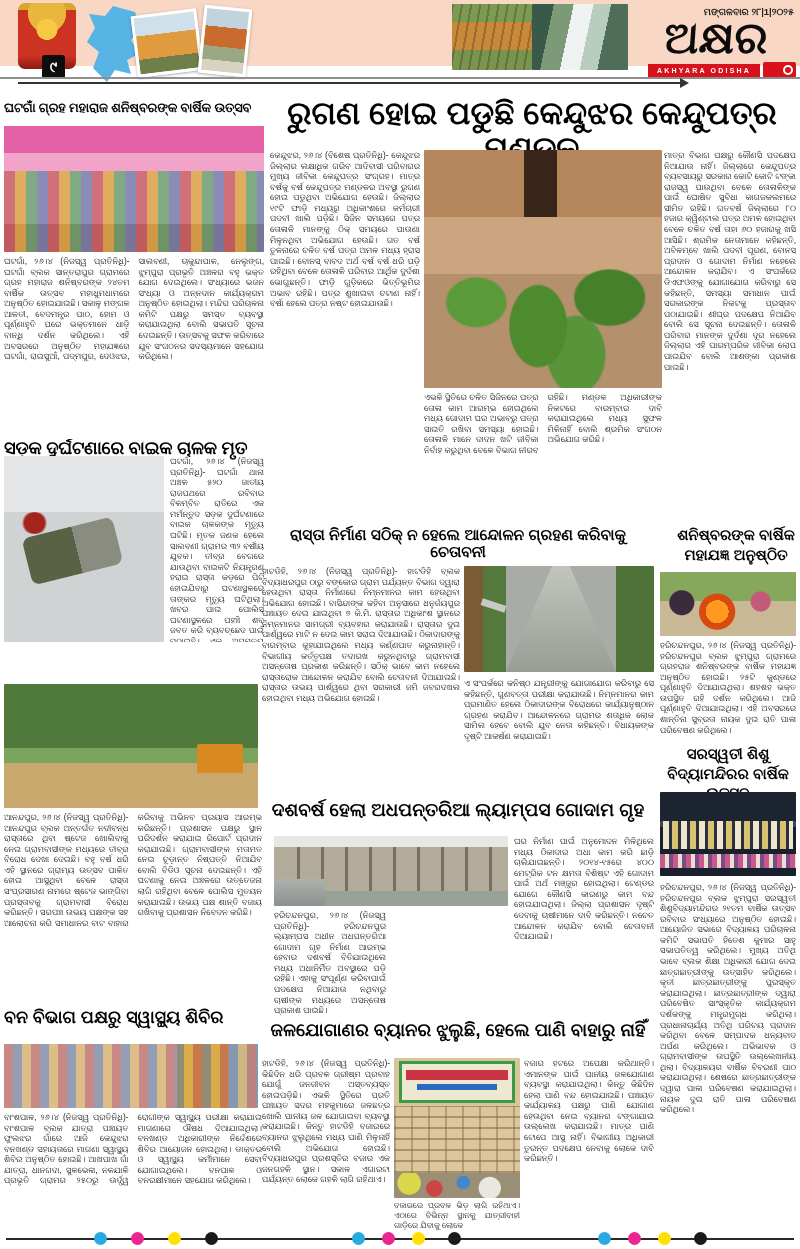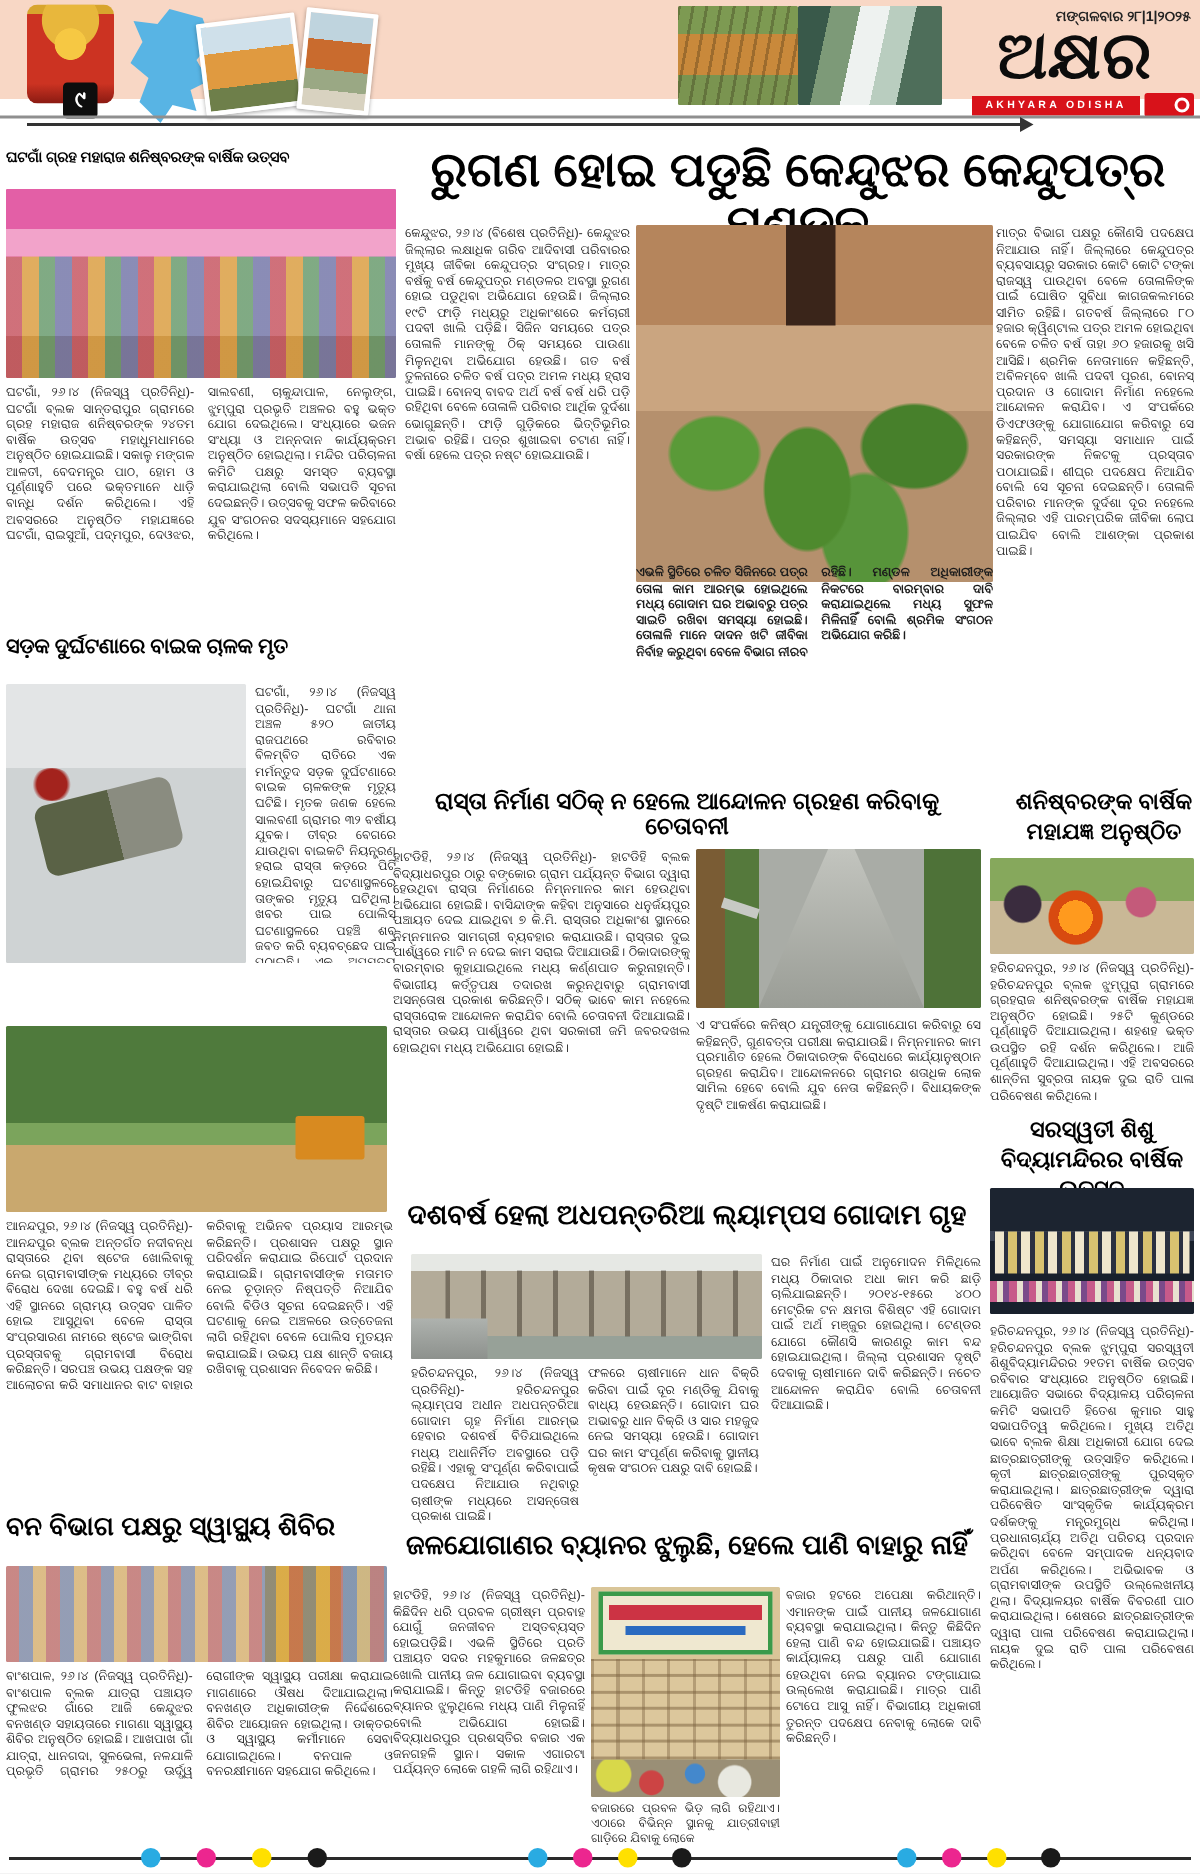--- a/index.html
+++ b/index.html
@@ -143,65 +143,64 @@
   <div class="ph ph-falls"></div>
   <div class="abs mast-date">ମଙ୍ଗଳବାର ୨୮|1|୨୦୨୫</div>
   <div class="abs mast-logo">ଅକ୍ଷର</div>
   <div class="abs mast-banner">AKHYARA ODISHA</div>
   <div class="abs mast-badge"></div>
   <div class="abs page-num">୯</div>
   <div class="abs rule-grey"></div>
   <div class="abs rule-arrow"></div>
   <div class="abs arrow-head"></div>
 
-  <div class="abs hl" style="left:4px;top:101px;width:262px;height:20px;font-size:10px;letter-spacing:-0.2px;">ଘଟଗାଁ ଗ୍ରହ ମହାରାଜ ଶନିଷ୍ବରଙ୍କ ବାର୍ଷିକ ଉତ୍ସବ</div>
+  <div class="abs hl" style="left:4px;top:101px;width:262px;height:20px;font-size:13px;letter-spacing:-0.2px;">ଘଟଗାଁ ଗ୍ରହ ମହାରାଜ ଶନିଷ୍ବରଙ୍କ ବାର୍ଷିକ ଉତ୍ସବ</div>
   <div class="ph ph-festival">
       <div class="band"></div>
     </div>
   <div class="abs bt cols2" style="left:4px;top:256px;width:260px;height:162px;">ଘଟଗାଁ, ୨୬।୪ (ନିଜସ୍ୱ ପ୍ରତିନିଧି)- ଘଟଗାଁ ବ୍ଲକ ସାନ୍ତରାପୁର ଗ୍ରାମରେ ଗ୍ରହ ମହାରାଜ ଶନିଷ୍ବରଙ୍କ ୨୪ତମ ବାର୍ଷିକ ଉତ୍ସବ ମହାଧୁମଧାମରେ ଅନୁଷ୍ଠିତ ହୋଇଯାଇଛି। ସକାଳୁ ମଙ୍ଗଳ ଆଳତୀ, ବେଦମନ୍ତ୍ର ପାଠ, ହୋମ ଓ ପୂର୍ଣ୍ଣାହୁତି ପରେ ଭକ୍ତମାନେ ଧାଡ଼ି ବାନ୍ଧି ଦର୍ଶନ କରିଥିଲେ। ଏହି ଅବସରରେ ଅନୁଷ୍ଠିତ ମହାଯଜ୍ଞରେ ଘଟଗାଁ, ରାଇସୁଆଁ, ପଦ୍ମପୁର, ଦେଓଝର, ସାଲବଣୀ, ଚାକୁନ୍ଦାପାଳ, ନେଲୁଙ୍ଗ, ଝୁମ୍ପୁରା ପ୍ରଭୃତି ଅଞ୍ଚଳର ବହୁ ଭକ୍ତ ଯୋଗ ଦେଇଥିଲେ। ସଂଧ୍ୟାରେ ଭଜନ ସଂଧ୍ୟା ଓ ଅନ୍ନଦାନ କାର୍ଯ୍ୟକ୍ରମ ଅନୁଷ୍ଠିତ ହୋଇଥିଲା। ମନ୍ଦିର ପରିଚାଳନା କମିଟି ପକ୍ଷରୁ ସମସ୍ତ ବ୍ୟବସ୍ଥା କରାଯାଇଥିଲା ବୋଲି ସଭାପତି ସୂଚନା ଦେଇଛନ୍ତି। ଉତ୍ସବକୁ ସଫଳ କରିବାରେ ଯୁବ ସଂଗଠନର ସଦସ୍ୟମାନେ ସହଯୋଗ କରିଥିଲେ।</div>
 
-  <div class="abs hl" style="left:4px;top:423px;width:262px;height:22px;font-size:14px;letter-spacing:-0.3px;white-space:nowrap;overflow:hidden;">ସଡ଼କ ଦୁର୍ଘଟଣାରେ ବାଇକ ଚାଳକ ମୃତ</div>
+  <div class="abs hl" style="left:4px;top:439px;width:262px;height:22px;font-size:18px;letter-spacing:-0.3px;white-space:nowrap;overflow:hidden;">ସଡ଼କ ଦୁର୍ଘଟଣାରେ ବାଇକ ଚାଳକ ମୃତ</div>
   <div class="ph ph-accident">
     <div class="blood"></div>
     <div class="fig"></div>
   </div>
   <div class="abs bt" style="left:170px;top:456px;width:94px;height:186px;">ଘଟଗାଁ, ୨୬।୪ (ନିଜସ୍ୱ ପ୍ରତିନିଧି)- ଘଟଗାଁ ଥାନା ଅଞ୍ଚଳ ୫୨୦ ଜାତୀୟ ରାଜପଥରେ ରବିବାର ବିଳମ୍ବିତ ରାତିରେ ଏକ ମର୍ମନ୍ତୁଦ ସଡ଼କ ଦୁର୍ଘଟଣାରେ ବାଇକ ଚାଳକଙ୍କ ମୃତ୍ୟୁ ଘଟିଛି। ମୃତକ ଜଣକ ହେଲେ ସାଲବଣୀ ଗ୍ରାମର ୩୨ ବର୍ଷୀୟ ଯୁବକ। ତୀବ୍ର ବେଗରେ ଯାଉଥିବା ବାଇକଟି ନିୟନ୍ତ୍ରଣ ହରାଇ ରାସ୍ତା କଡ଼ରେ ପିଟି ହୋଇଯିବାରୁ ଘଟଣାସ୍ଥଳରେ ତାଙ୍କର ମୃତ୍ୟୁ ଘଟିଥିଲା। ଖବର ପାଇ ପୋଲିସ ଘଟଣାସ୍ଥଳରେ ପହଞ୍ଚି ଶବ ଜବତ କରି ବ୍ୟବଚ୍ଛେଦ ପାଇଁ ପଠାଇଛି। ଏକ ଅପମୃତ୍ୟୁ ମାମଲା ରୁଜୁ କରି ପୋଲିସ ଘଟଣାର ତଦନ୍ତ ଚଳାଇଛି।</div>
 
   <div class="ph ph-trees">
       <div class="digger"></div>
     </div>
   <div class="abs bt cols2" style="left:4px;top:812px;width:258px;height:190px;">ଆନନ୍ଦପୁର, ୨୬।୪ (ନିଜସ୍ୱ ପ୍ରତିନିଧି)- ଆନନ୍ଦପୁର ବ୍ଲକ ଅନ୍ତର୍ଗତ ନଦୀବନ୍ଧ ରାସ୍ତାରେ ଥିବା ଷ୍ଟେଜ ଖୋଲିବାକୁ ନେଇ ଗ୍ରାମବାସୀଙ୍କ ମଧ୍ୟରେ ତୀବ୍ର ବିରୋଧ ଦେଖା ଦେଇଛି। ବହୁ ବର୍ଷ ଧରି ଏହି ସ୍ଥାନରେ ଗ୍ରାମ୍ୟ ଉତ୍ସବ ପାଳିତ ହୋଇ ଆସୁଥିବା ବେଳେ ରାସ୍ତା ସଂପ୍ରସାରଣ ନାମରେ ଷ୍ଟେଜ ଭାଙ୍ଗିବା ପ୍ରସ୍ତାବକୁ ଗ୍ରାମବାସୀ ବିରୋଧ କରିଛନ୍ତି। ସରପଞ୍ଚ ଉଭୟ ପକ୍ଷଙ୍କ ସହ ଆଲୋଚନା କରି ସମାଧାନର ବାଟ ବାହାର କରିବାକୁ ଅଭିନବ ପ୍ରୟାସ ଆରମ୍ଭ କରିଛନ୍ତି। ପ୍ରଶାସନ ପକ୍ଷରୁ ସ୍ଥାନ ପରିଦର୍ଶନ କରାଯାଇ ରିପୋର୍ଟ ପ୍ରଦାନ କରାଯାଇଛି। ଗ୍ରାମବାସୀଙ୍କ ମତାମତ ନେଇ ଚୂଡ଼ାନ୍ତ ନିଷ୍ପତ୍ତି ନିଆଯିବ ବୋଲି ବିଡିଓ ସୂଚନା ଦେଇଛନ୍ତି। ଏହି ଘଟଣାକୁ ନେଇ ଅଞ୍ଚଳରେ ଉତ୍ତେଜନା ଲାଗି ରହିଥିବା ବେଳେ ପୋଲିସ ମୁତୟନ କରାଯାଇଛି। ଉଭୟ ପକ୍ଷ ଶାନ୍ତି ବଜାୟ ରଖିବାକୁ ପ୍ରଶାସନ ନିବେଦନ କରିଛି।</div>
 
   <div class="abs hl" style="left:4px;top:1008px;width:258px;height:26px;font-size:17.5px;">ବନ ବିଭାଗ ପକ୍ଷରୁ ସ୍ୱାସ୍ଥ୍ୟ ଶିବିର</div>
   <div class="ph ph-camp"></div>
   <div class="abs bt cols2" style="left:4px;top:1112px;width:258px;height:116px;">ବାଂଶପାଳ, ୨୬।୪ (ନିଜସ୍ୱ ପ୍ରତିନିଧି)- ବାଂଶପାଳ ବ୍ଲକ ଯାତ୍ରା ପଞ୍ଚାୟତ ଫୁଲଝର ଗାଁରେ ଆଜି କେନ୍ଦୁଝର ବନଖଣ୍ଡ ସହାୟତାରେ ମାଗଣା ସ୍ୱାସ୍ଥ୍ୟ ଶିବିର ଅନୁଷ୍ଠିତ ହୋଇଛି। ଆଖପାଖ ଗାଁ ଯାତ୍ରା, ଧାନଗଦା, ସୁଳଭେଳା, ନଳଯାଳି ପ୍ରଭୃତି ଗ୍ରାମର ୨୫୦ରୁ ଊର୍ଦ୍ଧ୍ୱ ରୋଗୀଙ୍କ ସ୍ୱାସ୍ଥ୍ୟ ପରୀକ୍ଷା କରାଯାଇ ମାଗଣାରେ ଔଷଧ ଦିଆଯାଇଥିଲା। ବନଖଣ୍ଡ ଅଧିକାରୀଙ୍କ ନିର୍ଦ୍ଦେଶରେ ଶିବିର ଆୟୋଜନ ହୋଇଥିଲା। ଡାକ୍ତର ଓ ସ୍ୱାସ୍ଥ୍ୟ କର୍ମୀମାନେ ସେବା ଯୋଗାଇଥିଲେ। ବନପାଳ ଓ ବନରକ୍ଷୀମାନେ ସହଯୋଗ କରିଥିଲେ।</div>
 
   <div class="abs hl center" style="left:268px;top:96px;width:528px;height:46px;font-size:32px;">ରୁଗଣ ହୋଇ ପଡୁଛି କେନ୍ଦୁଝର କେନ୍ଦୁପତ୍ର ମଣ୍ଡଳ</div>
   <div class="abs bt" style="left:270px;top:150px;width:150px;height:368px;">କେନ୍ଦୁଝର, ୨୬।୪ (ବିଶେଷ ପ୍ରତିନିଧି)- କେନ୍ଦୁଝର ଜିଲ୍ଲାର ଲକ୍ଷାଧିକ ଗରିବ ଆଦିବାସୀ ପରିବାରର ମୁଖ୍ୟ ଜୀବିକା କେନ୍ଦୁପତ୍ର ସଂଗ୍ରହ। ମାତ୍ର ବର୍ଷକୁ ବର୍ଷ କେନ୍ଦୁପତ୍ର ମଣ୍ଡଳର ଅବସ୍ଥା ରୁଗଣ ହୋଇ ପଡୁଥିବା ଅଭିଯୋଗ ହେଉଛି। ଜିଲ୍ଲାର ୧୯ଟି ଫାଡ଼ି ମଧ୍ୟରୁ ଅଧିକାଂଶରେ କର୍ମଚାରୀ ପଦବୀ ଖାଲି ପଡ଼ିଛି। ସିଜିନ ସମୟରେ ପତ୍ର ତୋଳାଳି ମାନଙ୍କୁ ଠିକ୍ ସମୟରେ ପାଉଣା ମିଳୁନଥିବା ଅଭିଯୋଗ ହେଉଛି। ଗତ ବର୍ଷ ତୁଳନାରେ ଚଳିତ ବର୍ଷ ପତ୍ର ଅମଳ ମଧ୍ୟ ହ୍ରାସ ପାଇଛି। ବୋନସ୍ ବାବଦ ଅର୍ଥ ବର୍ଷ ବର୍ଷ ଧରି ପଡ଼ି ରହିଥିବା ବେଳେ ତୋଳାଳି ପରିବାର ଆର୍ଥିକ ଦୁର୍ଦଶା ଭୋଗୁଛନ୍ତି। ଫାଡ଼ି ଗୁଡ଼ିକରେ ଭିତ୍ତିଭୂମିର ଅଭାବ ରହିଛି। ପତ୍ର ଶୁଖାଇବା ଚଟାଣ ନାହିଁ। ବର୍ଷା ହେଲେ ପତ୍ର ନଷ୍ଟ ହୋଇଯାଉଛି।</div>
   <div class="ph ph-kendu">
       <div class="door"></div>
     </div>
-  <div class="abs bt" style="left:424px;top:376px;width:238px;height:126px;column-count:2;column-gap:9px;font-weight:bold;">ଏଭଳି ସ୍ଥିତିରେ ଚଳିତ ସିଜିନରେ ପତ୍ର ତୋଳା କାମ ଆରମ୍ଭ ହୋଇଥିଲେ ମଧ୍ୟ ଗୋଦାମ ଘର ଅଭାବରୁ ପତ୍ର ସାଇତି ରଖିବା ସମସ୍ୟା ହୋଇଛି। ତୋଳାଳି ମାନେ ଦାଦନ ଖଟି ଜୀବିକା ନିର୍ବାହ କରୁଥିବା ବେଳେ ବିଭାଗ ନୀରବ ରହିଛି। ମଣ୍ଡଳ ଅଧିକାରୀଙ୍କ ନିକଟରେ ବାରମ୍ବାର ଦାବି କରାଯାଇଥିଲେ ମଧ୍ୟ ସୁଫଳ ମିଳିନାହିଁ ବୋଲି ଶ୍ରମିକ ସଂଗଠନ ଅଭିଯୋଗ କରିଛି।</div>
+  <div class="abs bt" style="left:424px;top:392px;width:238px;height:126px;column-count:2;column-gap:9px;">ଏଭଳି ସ୍ଥିତିରେ ଚଳିତ ସିଜିନରେ ପତ୍ର ତୋଳା କାମ ଆରମ୍ଭ ହୋଇଥିଲେ ମଧ୍ୟ ଗୋଦାମ ଘର ଅଭାବରୁ ପତ୍ର ସାଇତି ରଖିବା ସମସ୍ୟା ହୋଇଛି। ତୋଳାଳି ମାନେ ଦାଦନ ଖଟି ଜୀବିକା ନିର୍ବାହ କରୁଥିବା ବେଳେ ବିଭାଗ ନୀରବ ରହିଛି। ମଣ୍ଡଳ ଅଧିକାରୀଙ୍କ ନିକଟରେ ବାରମ୍ବାର ଦାବି କରାଯାଇଥିଲେ ମଧ୍ୟ ସୁଫଳ ମିଳିନାହିଁ ବୋଲି ଶ୍ରମିକ ସଂଗଠନ ଅଭିଯୋଗ କରିଛି।</div>
   <div class="abs bt" style="left:664px;top:150px;width:132px;height:368px;">ମାତ୍ର ବିଭାଗ ପକ୍ଷରୁ କୌଣସି ପଦକ୍ଷେପ ନିଆଯାଉ ନାହିଁ। ଜିଲ୍ଲାରେ କେନ୍ଦୁପତ୍ର ବ୍ୟବସାୟରୁ ସରକାର କୋଟି କୋଟି ଟଙ୍କା ରାଜସ୍ୱ ପାଉଥିବା ବେଳେ ତୋଳାଳିଙ୍କ ପାଇଁ ଘୋଷିତ ସୁବିଧା କାଗଜକଲମରେ ସୀମିତ ରହିଛି। ଗତବର୍ଷ ଜିଲ୍ଲାରେ ୮୦ ହଜାର କ୍ୱିଣ୍ଟାଲ ପତ୍ର ଅମଳ ହୋଇଥିବା ବେଳେ ଚଳିତ ବର୍ଷ ତାହା ୬୦ ହଜାରକୁ ଖସି ଆସିଛି। ଶ୍ରମିକ ନେତାମାନେ କହିଛନ୍ତି, ଅବିଳମ୍ବେ ଖାଲି ପଦବୀ ପୂରଣ, ବୋନସ୍ ପ୍ରଦାନ ଓ ଗୋଦାମ ନିର୍ମାଣ ନହେଲେ ଆନ୍ଦୋଳନ କରାଯିବ। ଏ ସଂପର୍କରେ ଡିଏଫଓଙ୍କୁ ଯୋଗାଯୋଗ କରିବାରୁ ସେ କହିଛନ୍ତି, ସମସ୍ୟା ସମାଧାନ ପାଇଁ ସରକାରଙ୍କ ନିକଟକୁ ପ୍ରସ୍ତାବ ପଠାଯାଇଛି। ଶୀଘ୍ର ପଦକ୍ଷେପ ନିଆଯିବ ବୋଲି ସେ ସୂଚନା ଦେଇଛନ୍ତି। ତୋଳାଳି ପରିବାର ମାନଙ୍କ ଦୁର୍ଦଶା ଦୂର ନହେଲେ ଜିଲ୍ଲାର ଏହି ପାରମ୍ପରିକ ଜୀବିକା ଲୋପ ପାଇଯିବ ବୋଲି ଆଶଙ୍କା ପ୍ରକାଶ ପାଇଛି।</div>
 
   <div class="abs hl center" style="left:262px;top:527px;width:392px;height:24px;font-size:15.5px;">ରାସ୍ତା ନିର୍ମାଣ ସଠିକ୍ ନ ହେଲେ ଆନ୍ଦୋଳନ ଗ୍ରହଣ କରିବାକୁ ଚେତାବନୀ</div>
   <div class="abs bt" style="left:262px;top:566px;width:198px;height:234px;">ହାଟଡିହି, ୨୬।୪ (ନିଜସ୍ୱ ପ୍ରତିନିଧି)- ହାଟଡିହି ବ୍ଲକ ବିଦ୍ୟାଧରପୁର ଠାରୁ ବଙ୍କୋର ଗ୍ରାମ ପର୍ଯ୍ୟନ୍ତ ବିଭାଗ ଦ୍ୱାରା ହେଉଥିବା ରାସ୍ତା ନିର୍ମାଣରେ ନିମ୍ନମାନର କାମ ହେଉଥିବା ଅଭିଯୋଗ ହୋଇଛି। ବାସିନ୍ଦାଙ୍କ କହିବା ଅନୁସାରେ ଧନୁର୍ଜୟପୁର ପଞ୍ଚାୟତ ଦେଇ ଯାଇଥିବା ୭ କି.ମି. ରାସ୍ତାର ଅଧିକାଂଶ ସ୍ଥାନରେ ନିମ୍ନମାନର ସାମଗ୍ରୀ ବ୍ୟବହାର କରାଯାଉଛି। ରାସ୍ତାର ଦୁଇ ପାର୍ଶ୍ୱରେ ମାଟି ନ ଦେଇ କାମ ସରାଇ ଦିଆଯାଉଛି। ଠିକାଦାରଙ୍କୁ ବାରମ୍ବାର କୁହାଯାଇଥିଲେ ମଧ୍ୟ କର୍ଣ୍ଣପାତ କରୁନାହାନ୍ତି। ବିଭାଗୀୟ କର୍ତ୍ତୃପକ୍ଷ ତଦାରଖ କରୁନଥିବାରୁ ଗ୍ରାମବାସୀ ଅସନ୍ତୋଷ ପ୍ରକାଶ କରିଛନ୍ତି। ସଠିକ୍ ଭାବେ କାମ ନହେଲେ ରାସ୍ତାରୋକ ଆନ୍ଦୋଳନ କରାଯିବ ବୋଲି ଚେତାବନୀ ଦିଆଯାଇଛି। ରାସ୍ତାର ଉଭୟ ପାର୍ଶ୍ୱରେ ଥିବା ସରକାରୀ ଜମି ଜବରଦଖଲ ହୋଇଥିବା ମଧ୍ୟ ଅଭିଯୋଗ ହୋଇଛି।</div>
   <div class="ph ph-road">
     <div class="lane"></div>
     <div class="rail"></div>
   </div>
   <div class="abs bt" style="left:464px;top:678px;width:190px;height:122px;">ଏ ସଂପର୍କରେ କନିଷ୍ଠ ଯନ୍ତ୍ରୀଙ୍କୁ ଯୋଗାଯୋଗ କରିବାରୁ ସେ କହିଛନ୍ତି, ଗୁଣବତ୍ତା ପରୀକ୍ଷା କରାଯାଉଛି। ନିମ୍ନମାନର କାମ ପ୍ରମାଣିତ ହେଲେ ଠିକାଦାରଙ୍କ ବିରୋଧରେ କାର୍ଯ୍ୟାନୁଷ୍ଠାନ ଗ୍ରହଣ କରାଯିବ। ଆନ୍ଦୋଳନରେ ଗ୍ରାମର ଶତାଧିକ ଲୋକ ସାମିଲ ହେବେ ବୋଲି ଯୁବ ନେତା କହିଛନ୍ତି। ବିଧାୟକଙ୍କ ଦୃଷ୍ଟି ଆକର୍ଷଣ କରାଯାଇଛି।</div>
 
   <div class="abs hl center" style="left:262px;top:800px;width:392px;height:26px;font-size:18.5px;">ଦଶବର୍ଷ ହେଲା ଅଧପନ୍ତରିଆ ଲ୍ୟାମ୍ପସ ଗୋଦାମ ଗୃହ</div>
   <div class="ph ph-godown">
     <div class="pillars"></div>
     <div class="road"></div>
   </div>
   <div class="abs bt" style="left:274px;top:910px;width:112px;height:110px;">ହରିଚନ୍ଦନପୁର, ୨୬।୪ (ନିଜସ୍ୱ ପ୍ରତିନିଧି)- ହରିଚନ୍ଦନପୁର ଲ୍ୟାମ୍ପସ ଅଧୀନ ଅଧପନ୍ତରିଆ ଗୋଦାମ ଗୃହ ନିର୍ମାଣ ଆରମ୍ଭ ହେବାର ଦଶବର୍ଷ ବିତିଯାଇଥିଲେ ମଧ୍ୟ ଅଧାନିର୍ମିତ ଅବସ୍ଥାରେ ପଡ଼ି ରହିଛି। ଏହାକୁ ସଂପୂର୍ଣ୍ଣ କରିବାପାଇଁ ପଦକ୍ଷେପ ନିଆଯାଉ ନଥିବାରୁ ଚାଷୀଙ୍କ ମଧ୍ୟରେ ଅସନ୍ତୋଷ ପ୍ରକାଶ ପାଇଛି।</div>
-  <div class="abs bt" style="left:392px;top:910px;width:114px;height:110px;">ଫଳରେ ଚାଷୀମାନେ ଧାନ ବିକ୍ରି କରିବା ପାଇଁ ଦୂର ମଣ୍ଡିକୁ ଯିବାକୁ ବାଧ୍ୟ ହେଉଛନ୍ତି। ଗୋଦାମ ଘର ଅଭାବରୁ ଧାନ ବିକ୍ରି ଓ ସାର ମହଜୁଦ ନେଇ ସମସ୍ୟା ହେଉଛି। ଗୋଦାମ ଘର କାମ ସଂପୂର୍ଣ୍ଣ କରିବାକୁ ସ୍ଥାନୀୟ କୃଷକ ସଂଗଠନ ପକ୍ଷରୁ ଦାବି ହୋଇଛି।</div>
   <div class="abs bt" style="left:514px;top:836px;width:140px;height:184px;">ଘର ନିର୍ମାଣ ପାଇଁ ଅନୁମୋଦନ ମିଳିଥିଲେ ମଧ୍ୟ ଠିକାଦାର ଅଧା କାମ କରି ଛାଡ଼ି ଚାଲିଯାଇଛନ୍ତି। ୨୦୧୪-୧୫ରେ ୪୦୦ ମେଟ୍ରିକ ଟନ କ୍ଷମତା ବିଶିଷ୍ଟ ଏହି ଗୋଦାମ ପାଇଁ ଅର୍ଥ ମଞ୍ଜୁର ହୋଇଥିଲା। ଟେଣ୍ଡର ଯୋଗେ କୌଣସି କାରଣରୁ କାମ ବନ୍ଦ ହୋଇଯାଇଥିଲା। ଜିଲ୍ଲା ପ୍ରଶାସନ ଦୃଷ୍ଟି ଦେବାକୁ ଚାଷୀମାନେ ଦାବି କରିଛନ୍ତି। ନଚେତ ଆନ୍ଦୋଳନ କରାଯିବ ବୋଲି ଚେତାବନୀ ଦିଆଯାଇଛି।</div>
 
   <div class="abs hl center" style="left:262px;top:1021px;width:392px;height:26px;font-size:18px;">ଜଳଯୋଗାଣର ବ୍ୟାନର ଝୁଲୁଛି, ହେଲେ ପାଣି ବାହାରୁ ନାହିଁ</div>
   <div class="abs bt" style="left:262px;top:1058px;width:128px;height:184px;">ହାଟଡିହି, ୨୬।୪ (ନିଜସ୍ୱ ପ୍ରତିନିଧି)- କିଛିଦିନ ଧରି ପ୍ରବଳ ଗ୍ରୀଷ୍ମ ପ୍ରବାହ ଯୋଗୁଁ ଜନଜୀବନ ଅସ୍ତବ୍ୟସ୍ତ ହୋଇପଡ଼ିଛି। ଏଭଳି ସ୍ଥିତିରେ ପ୍ରତି ପଞ୍ଚାୟତ ସଦର ମହକୁମାରେ ଜଳଛତ୍ର ଖୋଲି ପାନୀୟ ଜଳ ଯୋଗାଇବା ବ୍ୟବସ୍ଥା କରାଯାଇଛି। କିନ୍ତୁ ହାଟଡିହି ବଜାରରେ ବ୍ୟାନର ଝୁଲୁଥିଲେ ମଧ୍ୟ ପାଣି ମିଳୁନାହିଁ ବୋଲି ଅଭିଯୋଗ ହୋଇଛି। ବିଦ୍ୟାଧରପୁର ପ୍ରଶସ୍ତିର ବଜାର ଏକ ଜନଗହଳି ସ୍ଥାନ। ସକାଳ ଏଗାରଟା ପର୍ଯ୍ୟନ୍ତ ଲୋକେ ଗହଳି ଲାଗି ରହିଥାଏ।</div>
   <div class="ph ph-banner">
     <div class="board">
       <div class="strip"></div>
       <div class="strip2"></div>
     </div>
     <div class="bricks"></div>

